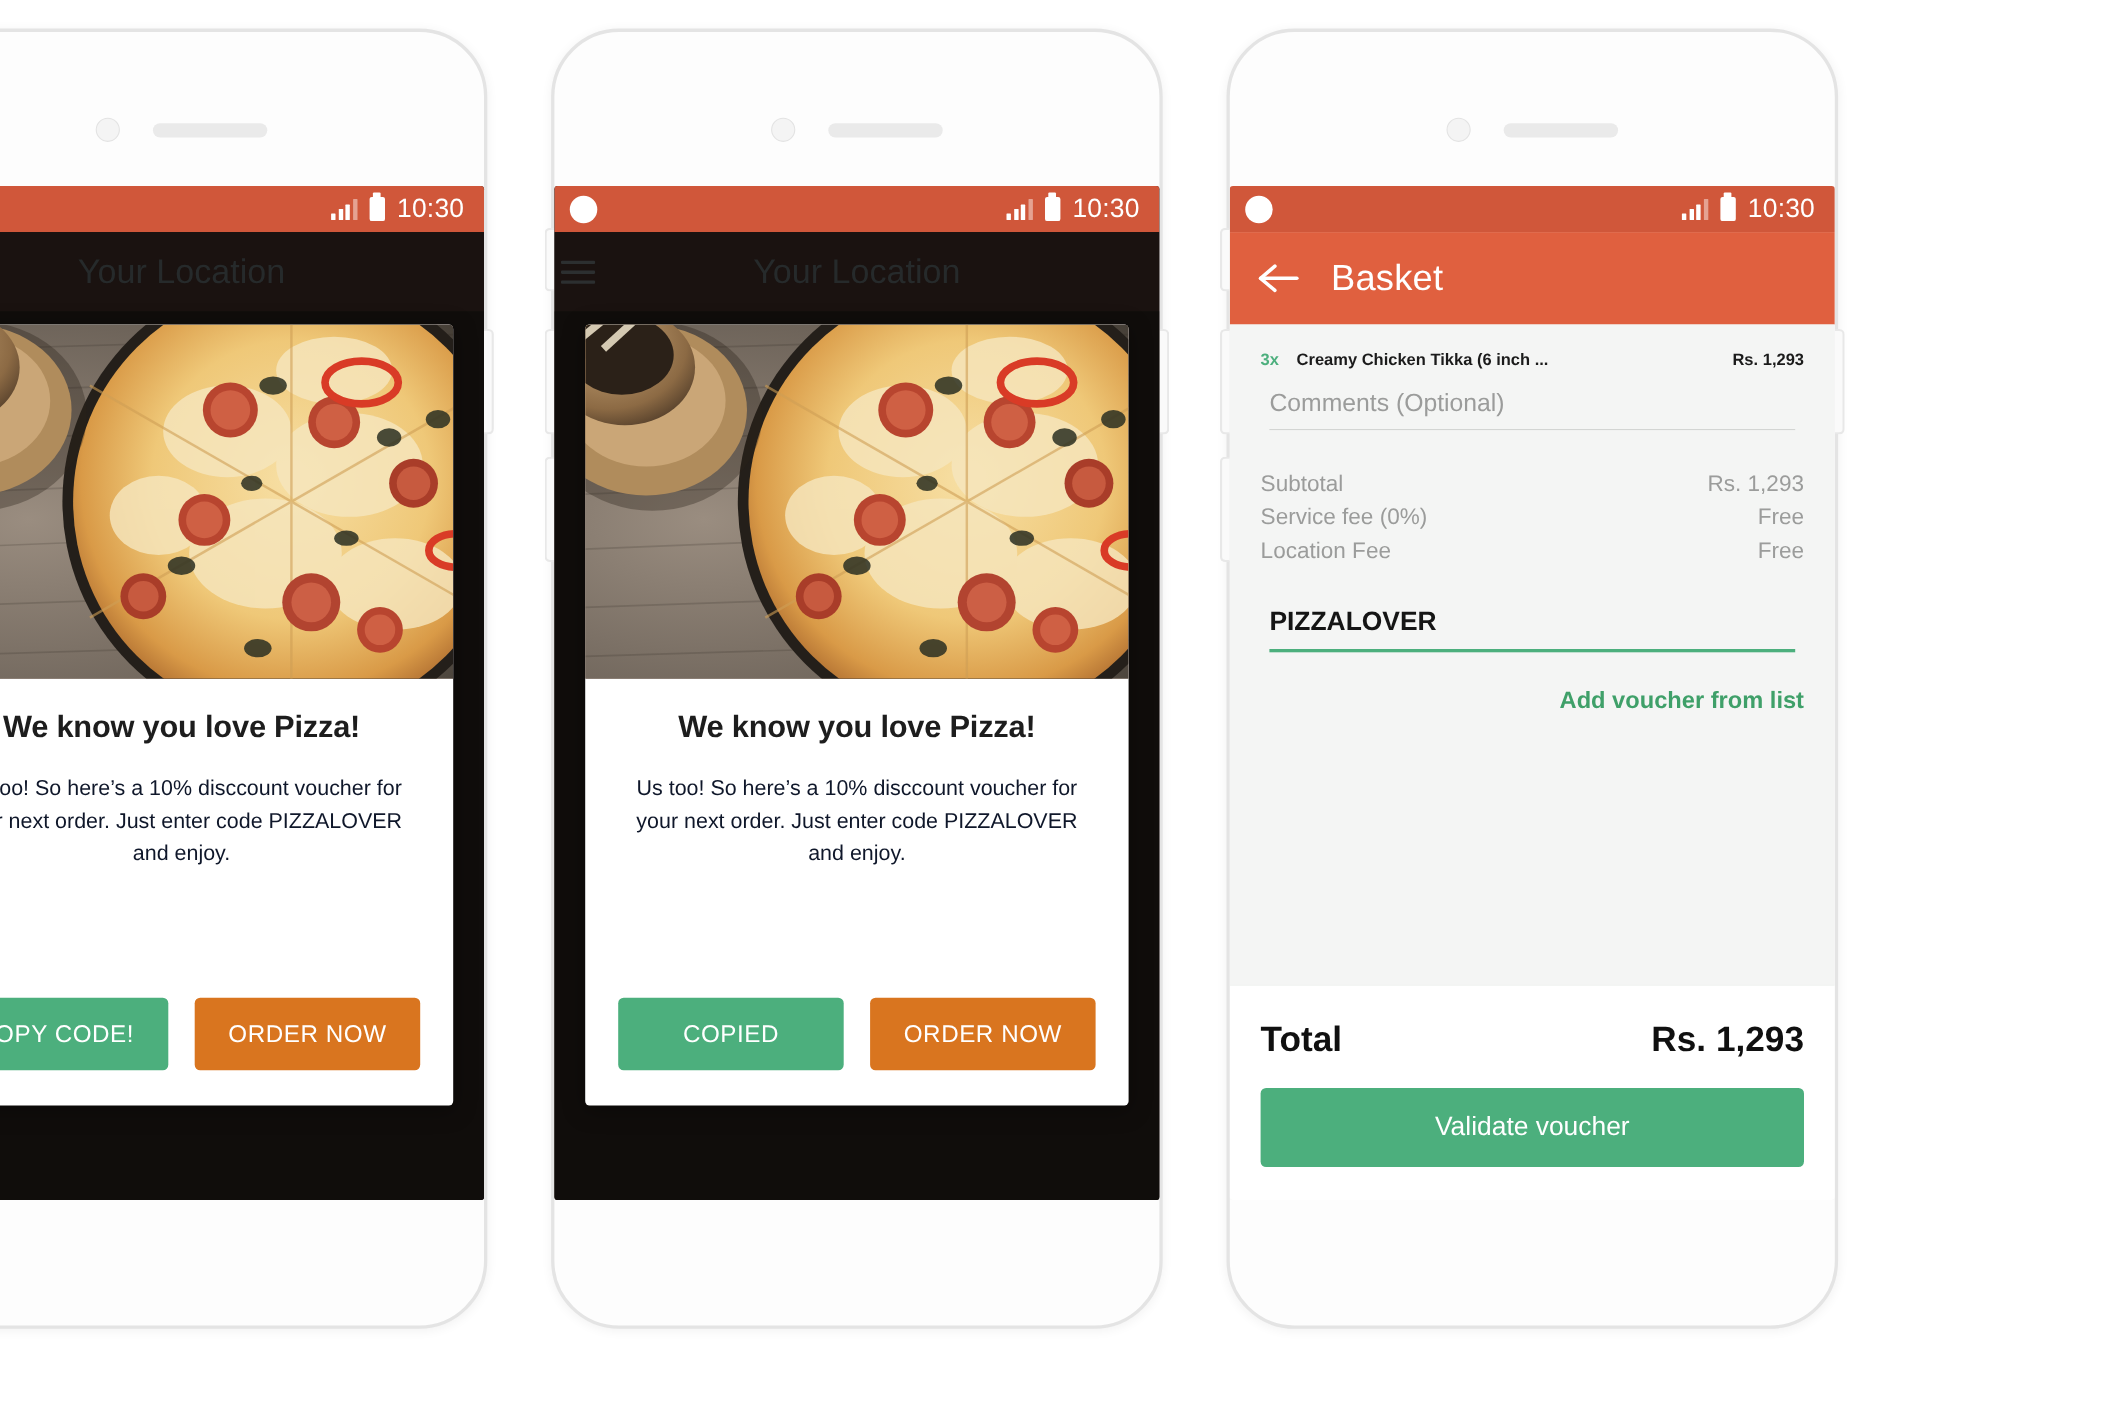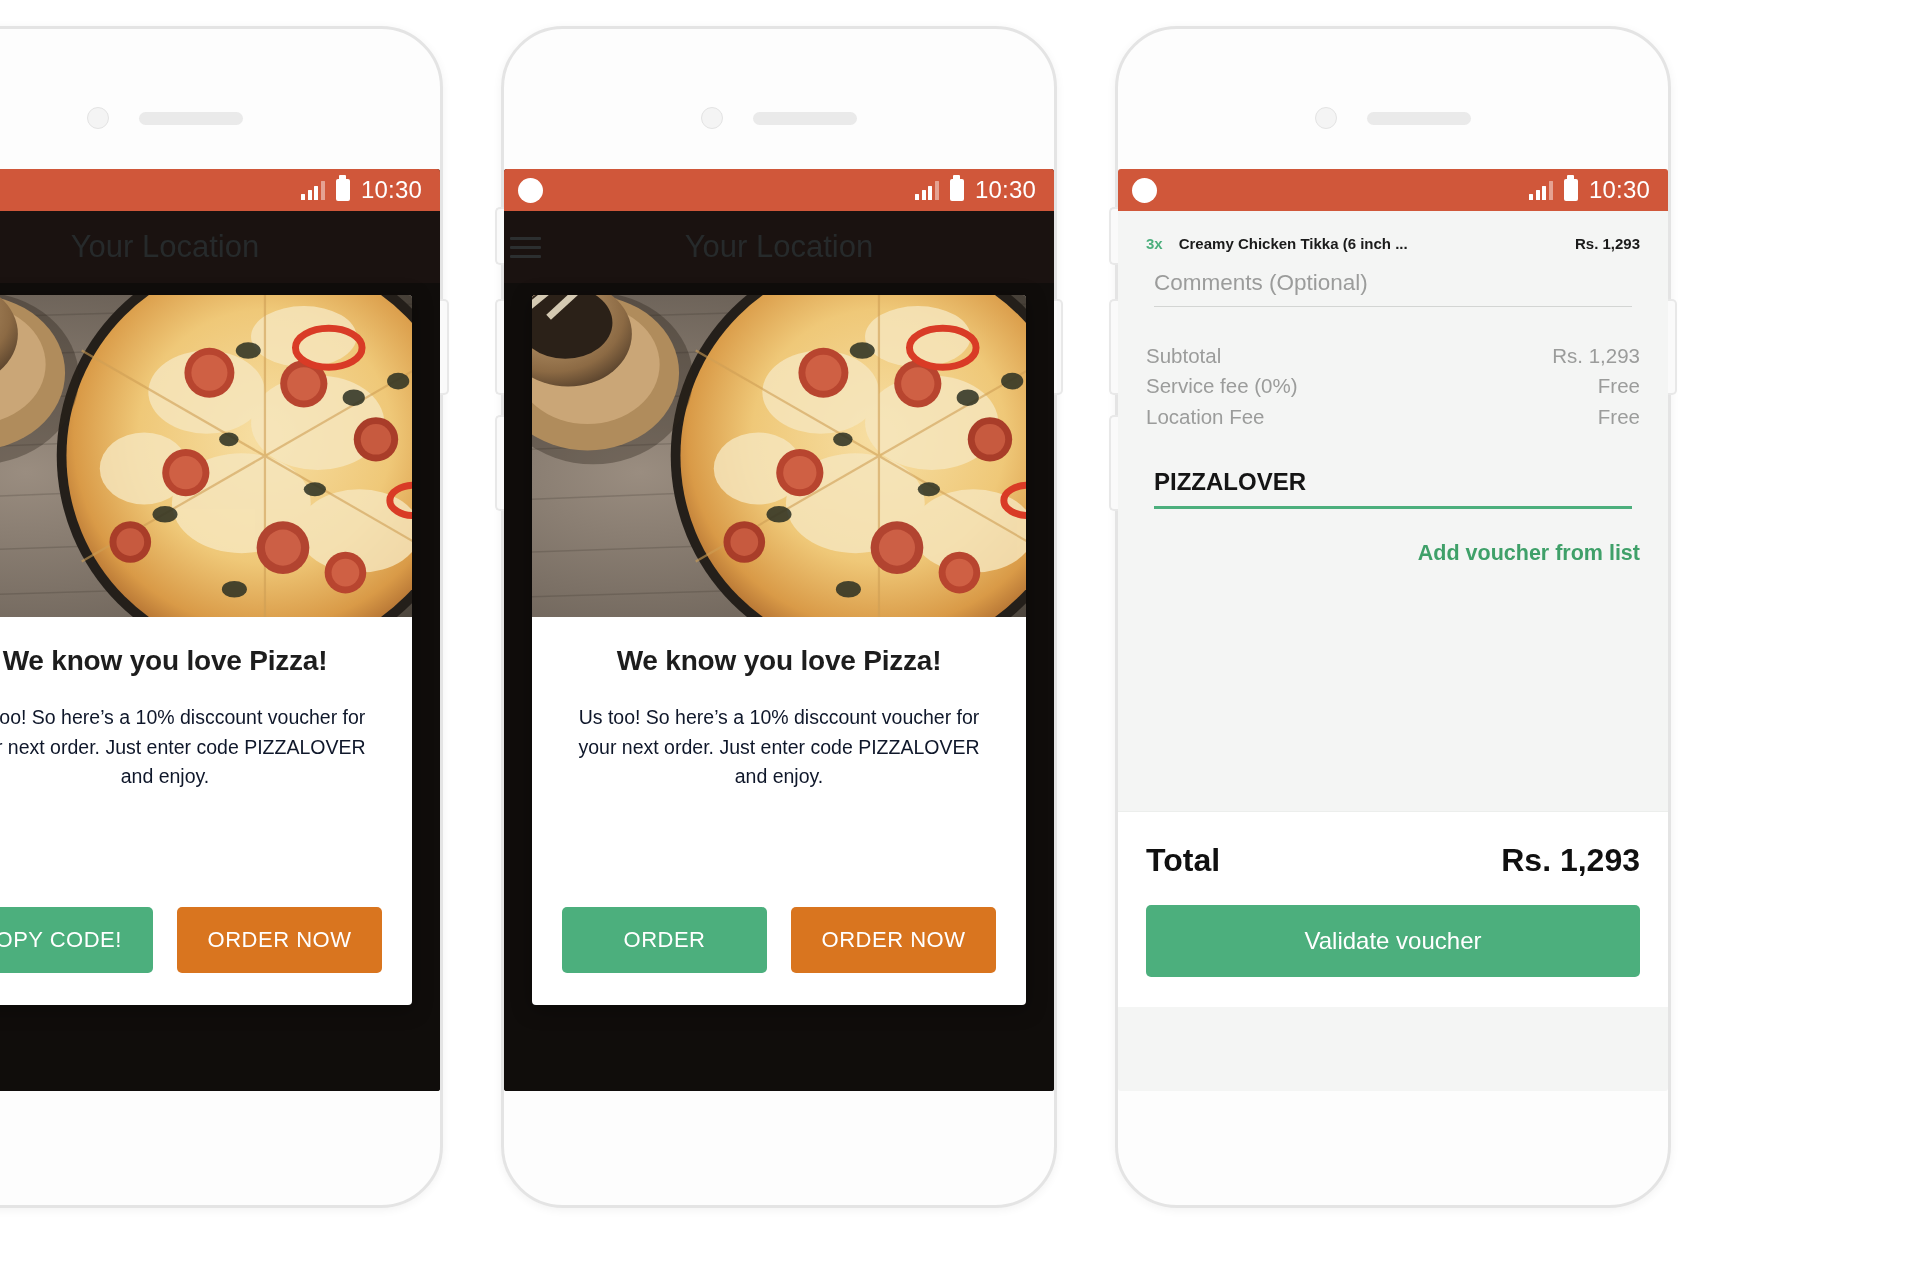--- a/index.html
+++ b/index.html
@@ -559,21 +559,21 @@
               </g>
             </svg>
           </div>
 
           <div class="dialog-body">
             <div class="dialog-title">We know you love Pizza!</div>
             <div class="dialog-text">Us too! So here’s a 10% disccount voucher for your next order. Just enter code PIZZALOVER and enjoy.</div>
           </div>
 
           <div class="dialog-actions">
-            <button class="btn btn-green">ORDER</button>
+            <button class="btn btn-green">COPIED</button>
             <button class="btn btn-orange">ORDER NOW</button>
           </div>
         </div>
       </div>
 
     </div>
   </div>
 
   <div class="phone">
     <div class="side-btn sb-1"></div>
@@ -595,20 +595,27 @@
             <i></i>
               <i></i>
               <i></i>
               <i></i>
           </div>
           <div class="battery"></div>
           <div class="clock">10:30</div>
         </div>
       </div>
 
+      <div class="basket-header">
+        <svg class="back-arrow" viewBox="0 0 40 30">
+          <path d="M17 4 L4 15 L17 26" stroke="#ffffff" stroke-width="3.2" fill="none" stroke-linecap="round" stroke-linejoin="round"></path>
+          <path d="M4 15 L37 15" stroke="#ffffff" stroke-width="3.2" fill="none" stroke-linecap="round"></path>
+        </svg>
+        <div class="basket-title">Basket</div>
+      </div>
 
       <div class="basket-scroll">
 
         <div class="basket-item">
           <span class="item-qty">3x</span>
           <span class="item-name">Creamy Chicken Tikka (6 inch ...</span>
           <span class="item-price">Rs. 1,293</span>
         </div>
 
 

